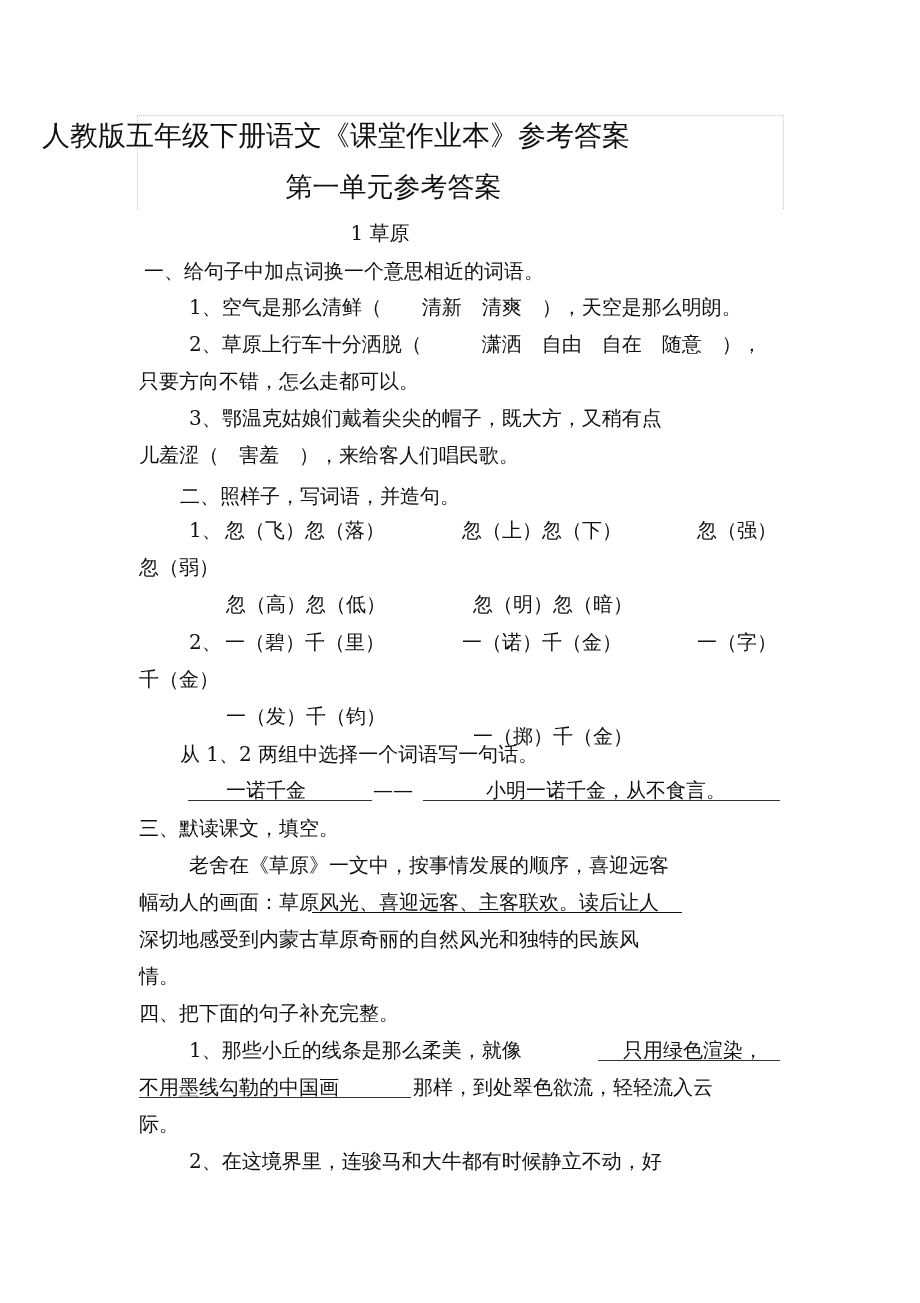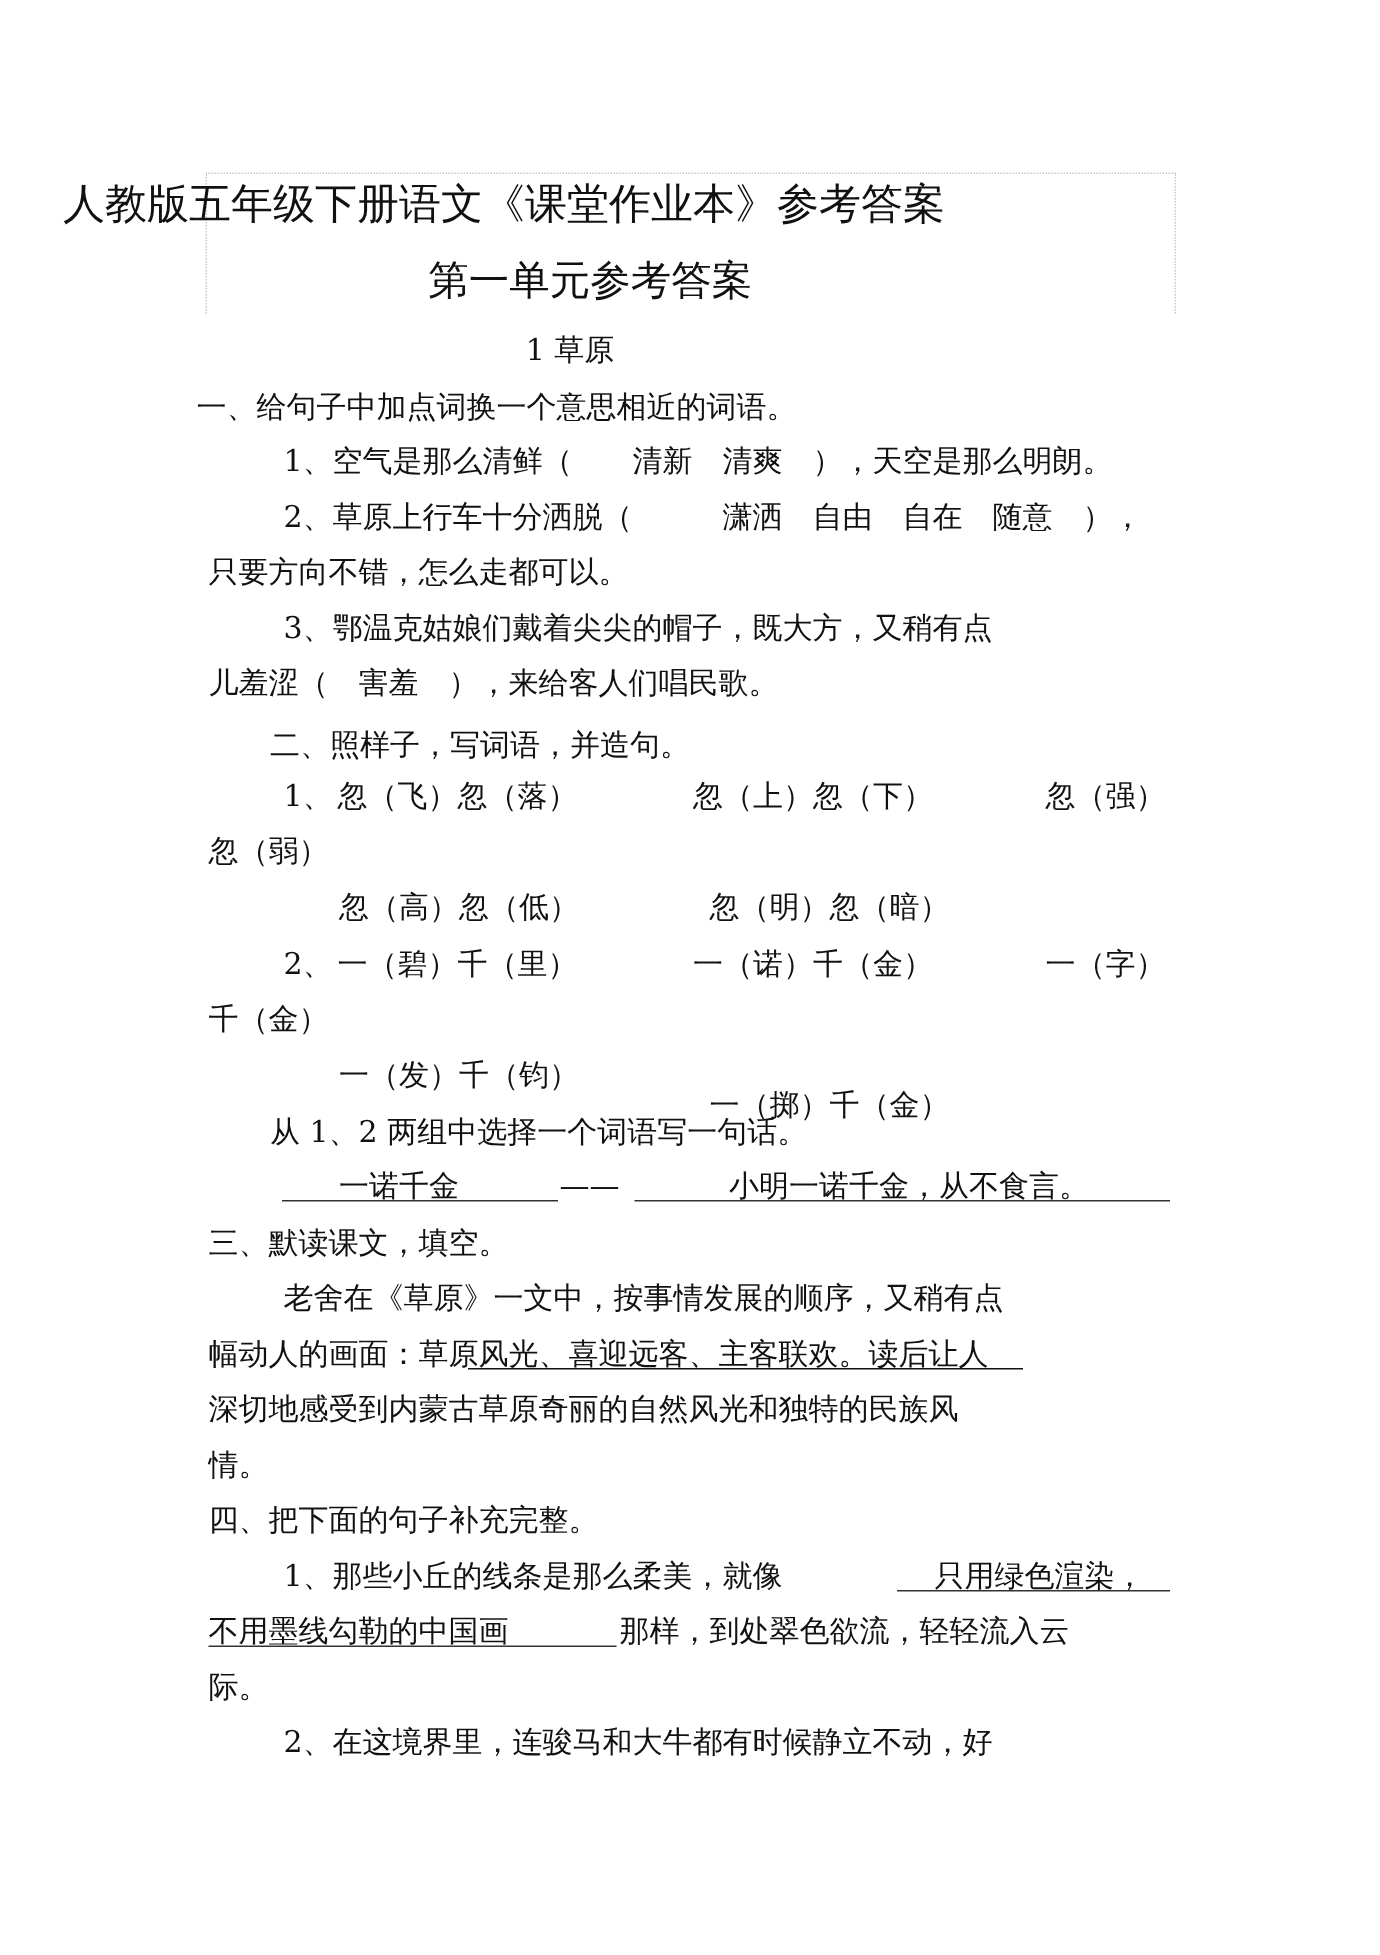--- a/index.html
+++ b/index.html
@@ -21,21 +21,21 @@
   </style>
 </head>
 <body>
 
 <div class="title-box"></div>
 <div class="t1">人教版五年级下册语文《课堂作业本》参考答案</div>
 <div class="t2">第一单元参考答案</div>
 
 <div class="center-title">1 草原</div>
 
-<div class="line" style="left:131px; top:259px;">一、给句子中加点词换一个意思相近的词语。</div>
+<div class="line" style="left:144px; top:259px;font-family:Liberation Serif, serif;">一、给句子中加点词换一个意思相近的词语。</div>
 <div class="line" style="left:189px; top:295px;">1、空气是那么清鲜（　　清新　清爽　），天空是那么明朗。</div>
 <div class="line" style="left:189px; top:332px;">2、草原上行车十分洒脱（　　　潇洒　自由　自在　随意　），</div>
 <div class="line" style="left:139px; top:369px;">只要方向不错，怎么走都可以。</div>
 <div class="line" style="left:189px; top:406px;">3、鄂温克姑娘们戴着尖尖的帽子，既大方，又稍有点</div>
 <div class="line" style="left:139px; top:443px;">儿羞涩（　害羞　），来给客人们唱民歌。</div>
 
 <div class="line" style="left:139px; top:484px;margin-left:41px;">二、照样子，写词语，并造句。</div>
 
 <div class="line" style="left:189px; top:518px;">1、</div>
 <div class="line" style="left:225px; top:518px;">忽（飞）忽（落）</div>
@@ -54,21 +54,21 @@
 <div class="line" style="left:473px; top:724px;">一（掷）千（金）</div>
 
 <div class="line" style="left:180px; top:742px;">从 1、2 两组中选择一个词语写一句话。</div>
 <div class="line" style="left:226px; top:778px;">一诺千金</div>
 <div class="uline" style="left:188px; top:800px; width:184px;"></div>
 <div class="line" style="left:373px; top:778px;">——</div>
 <div class="line" style="left:486px; top:778px;">小明一诺千金，从不食言。</div>
 <div class="uline" style="left:423px; top:800px; width:357px;"></div>
 
 <div class="line" style="left:139px; top:816px;">三、默读课文，填空。</div>
-<div class="line" style="left:189px; top:853px;">老舍在《草原》一文中，按事情发展的顺序，又稍有点</div>
+<div class="line" style="left:189px; top:853px;">老舍在《草原》一文中，按事情发展的顺序，喜迎远客</div>
 <div class="line" style="left:139px; top:890px;"><span>幅动人的画面：草</span><span>原风光、喜迎远客、主客联欢。读后让</span><span>人</span></div>
 <div class="uline thin" style="left:312px; top:912px; width:370px;"></div>
 <div class="line" style="left:139px; top:927px;">深切地感受到内蒙古草原奇丽的自然风光和独特的民族风</div>
 <div class="line" style="left:139px; top:964px;">情。</div>
 
 <div class="line" style="left:139px; top:1001px;">四、把下面的句子补充完整。</div>
 <div class="line" style="left:189px; top:1038px;">1、那些小丘的线条是那么柔美，就像</div>
 <div class="line" style="left:623px; top:1038px;">只用绿色渲染，</div>
 <div class="uline" style="left:598px; top:1060px; width:182px;"></div>
 <div class="line" style="left:139px; top:1075px;">不用墨线勾勒的中国画</div>

